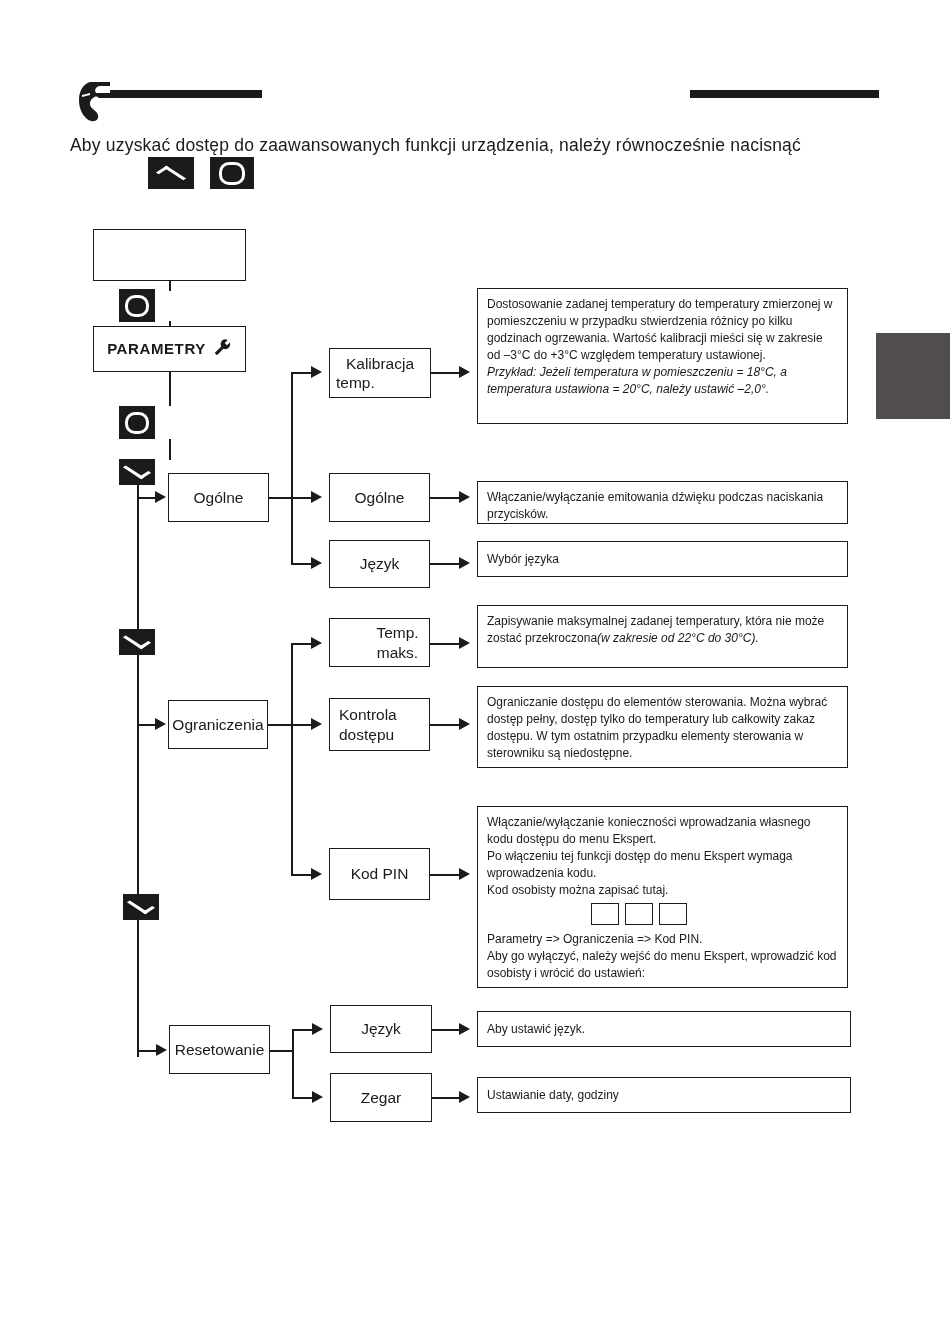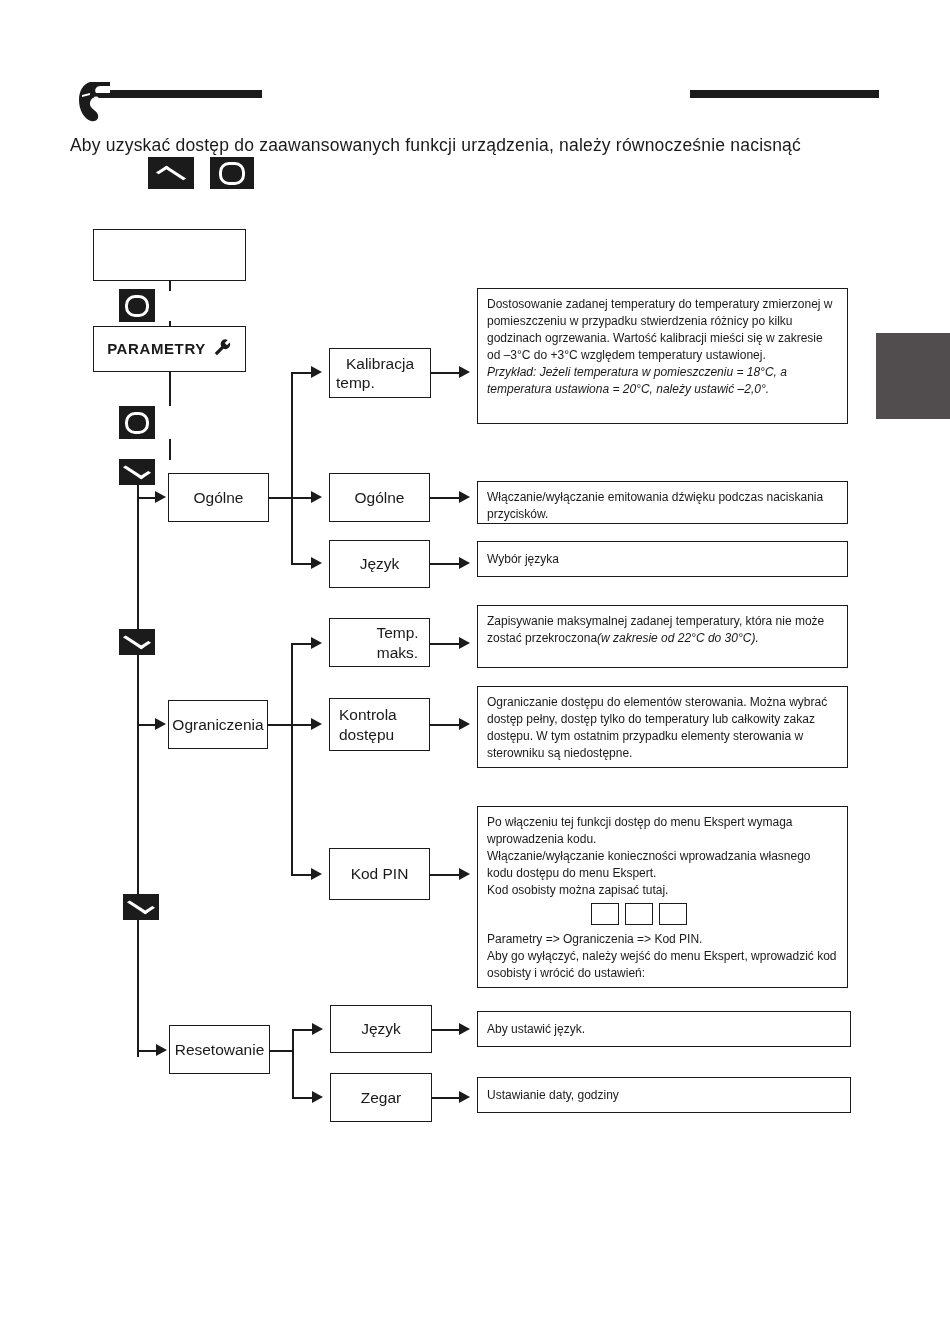--- a/index.html
+++ b/index.html
@@ -344,22 +344,22 @@
 
 <div class="desc" id="desc-tempmaks">
   <span>Zapisywanie maksymalnej zadanej temperatury, która nie może zostać przekroczona</span><i>(w zakresie od 22°C do 30°C).</i>
 </div>
 
 <div class="desc" id="desc-kontrola">
   <div>Ograniczanie dostępu do elementów sterowania. Można wybrać dostęp pełny, dostęp tylko do temperatury lub całkowity zakaz dostępu. W tym ostatnim przypadku elementy sterowania w sterowniku są niedostępne.</div>
 </div>
 
 <div class="desc" id="desc-kodpin">
+  <div>Włączanie/wyłączanie konieczności wprowadzania własnego kodu dostępu do menu Ekspert.</div>
   <div>Po włączeniu tej funkcji dostęp do menu Ekspert wymaga wprowadzenia kodu.</div>
-  <div>Włączanie/wyłączanie konieczności wprowadzania własnego kodu dostępu do menu Ekspert.</div>
   <div>Kod osobisty można zapisać tutaj.</div>
   <div class="pin-row">
     <div class="pin-cell"></div>
     <div class="pin-cell"></div>
     <div class="pin-cell"></div>
   </div>
   <div>Parametry =&gt; Ograniczenia =&gt; Kod PIN.</div>
   <div>Aby go wyłączyć, należy wejść do menu Ekspert, wprowadzić kod osobisty i wrócić do ustawień:</div>
 </div>
 

